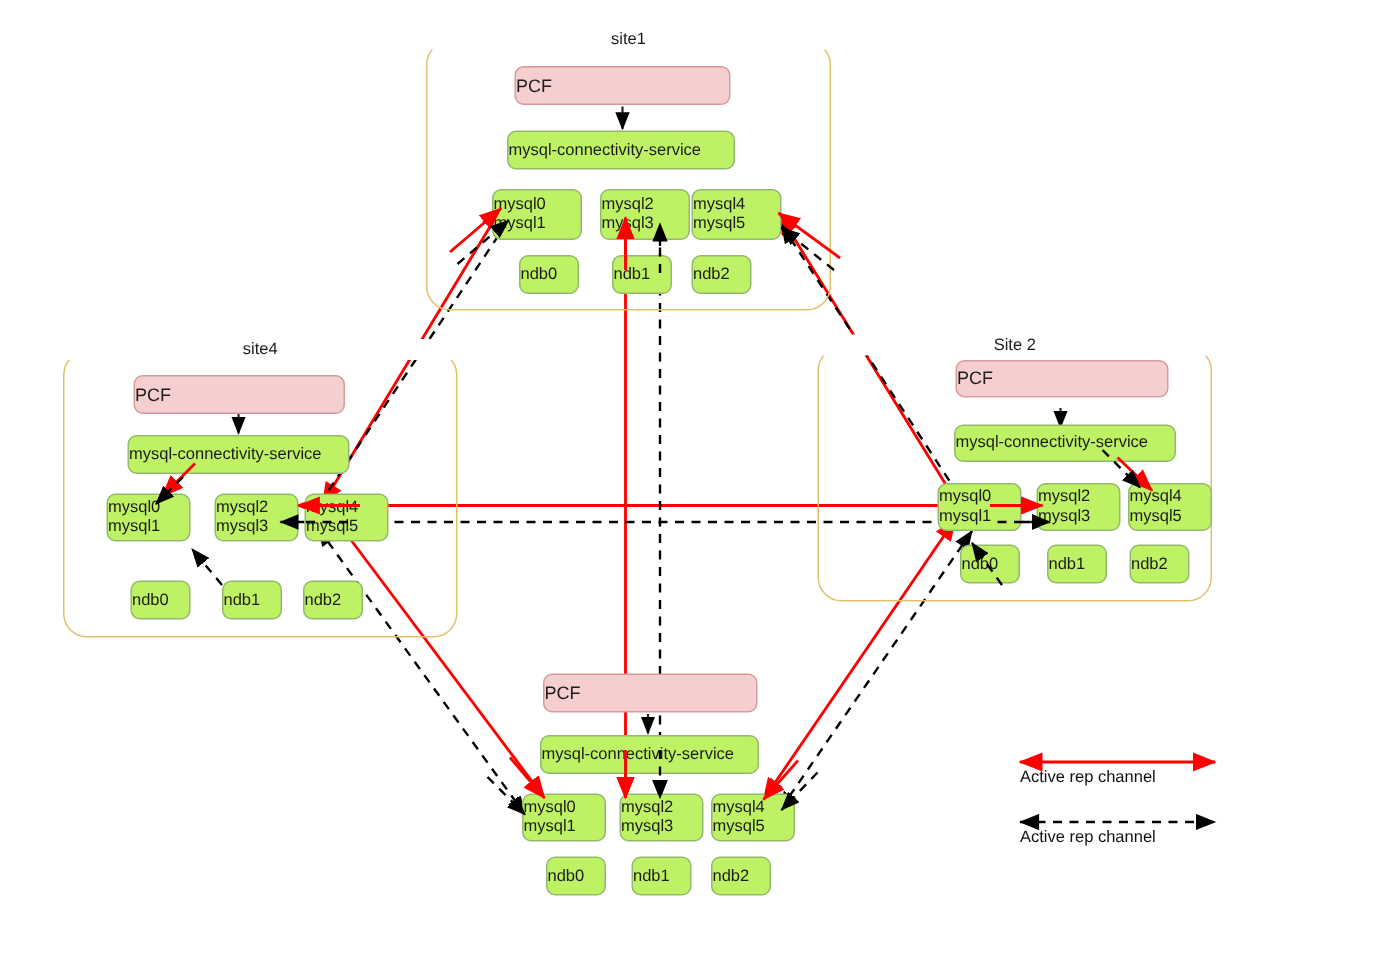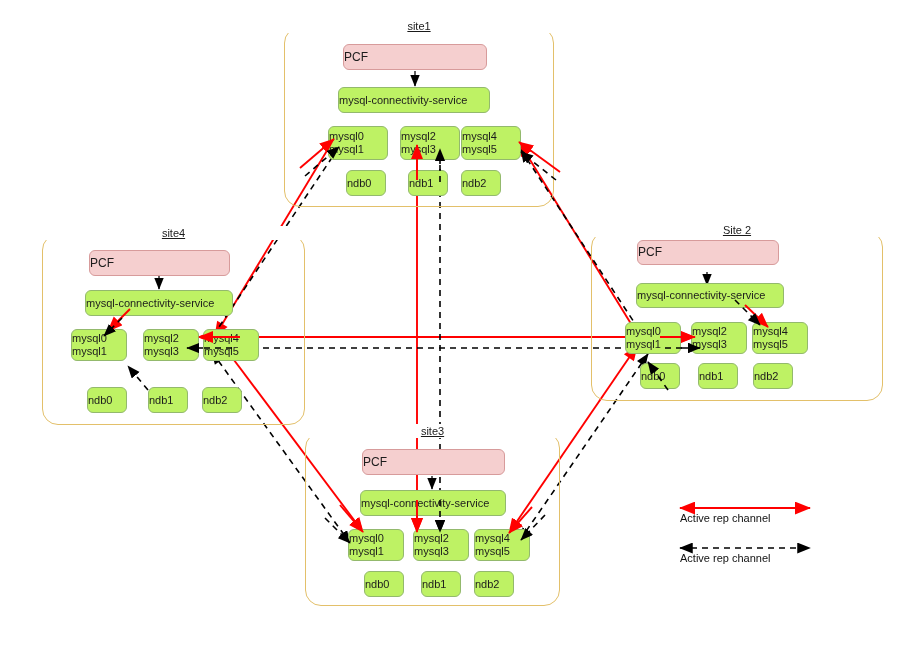--- a/index.html
+++ b/index.html
@@ -40,21 +40,20 @@
     position: absolute;
     top: -9px;
     left: 0;
     width: 100%;
     text-align: center;
     font-size: 11px;
     color: #1a1a1a;
     background: #ffffff;
     line-height: 14px;
     white-space: nowrap;
-    text-decoration: underline;
   }
   .site-title span { background:#fff; padding: 0 4px; }
 
   
   .node {
     position: absolute;
     box-sizing: border-box;
     border-radius: 6px;
     display: flex;
     flex-direction: column;
@@ -203,21 +202,21 @@
   <div class="node green ndb" style="left:87px; top:387px; width:40px; height:26px;">
     <div>ndb0</div>
   </div>
   <div class="node green ndb" style="left:148px; top:387px; width:40px; height:26px;">
     <div>ndb1</div>
   </div>
   <div class="node green ndb" style="left:202px; top:387px; width:40px; height:26px;">
     <div>ndb2</div>
   </div>
 
-  <div class="site" style="left:591px; top:231px; width:292px; height:170px;">
+  <div class="site" style="left:545px; top:231px; width:263px; height:170px;">
     <div class="site-title">
       <span>Site 2</span>
     </div>
   </div>
   <div class="node pcf" style="left:637px; top:240px; width:142px; height:25px;">
     <div>PCF</div>
   </div>
   <div class="node green svc" style="left:636px; top:283px; width:148px; height:25px;">
     <div>mysql-connectivity-service</div>
   </div>
@@ -236,25 +235,20 @@
   <div class="node green ndb" style="left:640px; top:363px; width:40px; height:26px;">
     <div>ndb0</div>
   </div>
   <div class="node green ndb" style="left:698px; top:363px; width:40px; height:26px;">
     <div>ndb1</div>
   </div>
   <div class="node green ndb" style="left:753px; top:363px; width:40px; height:26px;">
     <div>ndb2</div>
   </div>
 
-  <div class="site" style="left:305px; top:432px; width:255px; height:174px;">
-    <div class="site-title">
-      <span>site3</span>
-    </div>
-  </div>
   <div class="node pcf" style="left:362px; top:449px; width:143px; height:26px;">
     <div>PCF</div>
   </div>
   <div class="node green svc" style="left:360px; top:490px; width:146px; height:26px;">
     <div>mysql-connectivity-service</div>
   </div>
   <div class="node green mysql" style="left:348px; top:529px; width:56px; height:32px;">
     <div>mysql0</div>
     <div>mysql1</div>
   </div>

